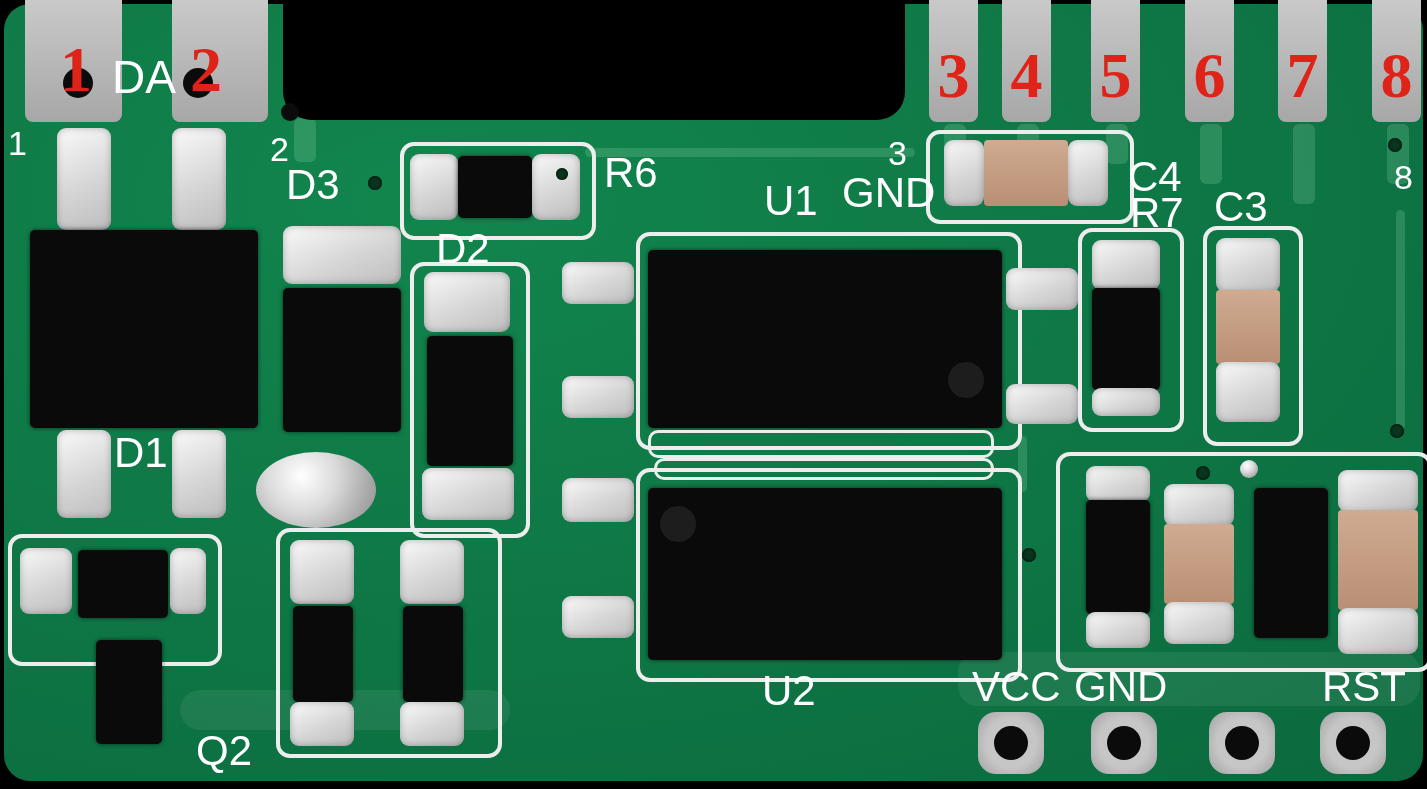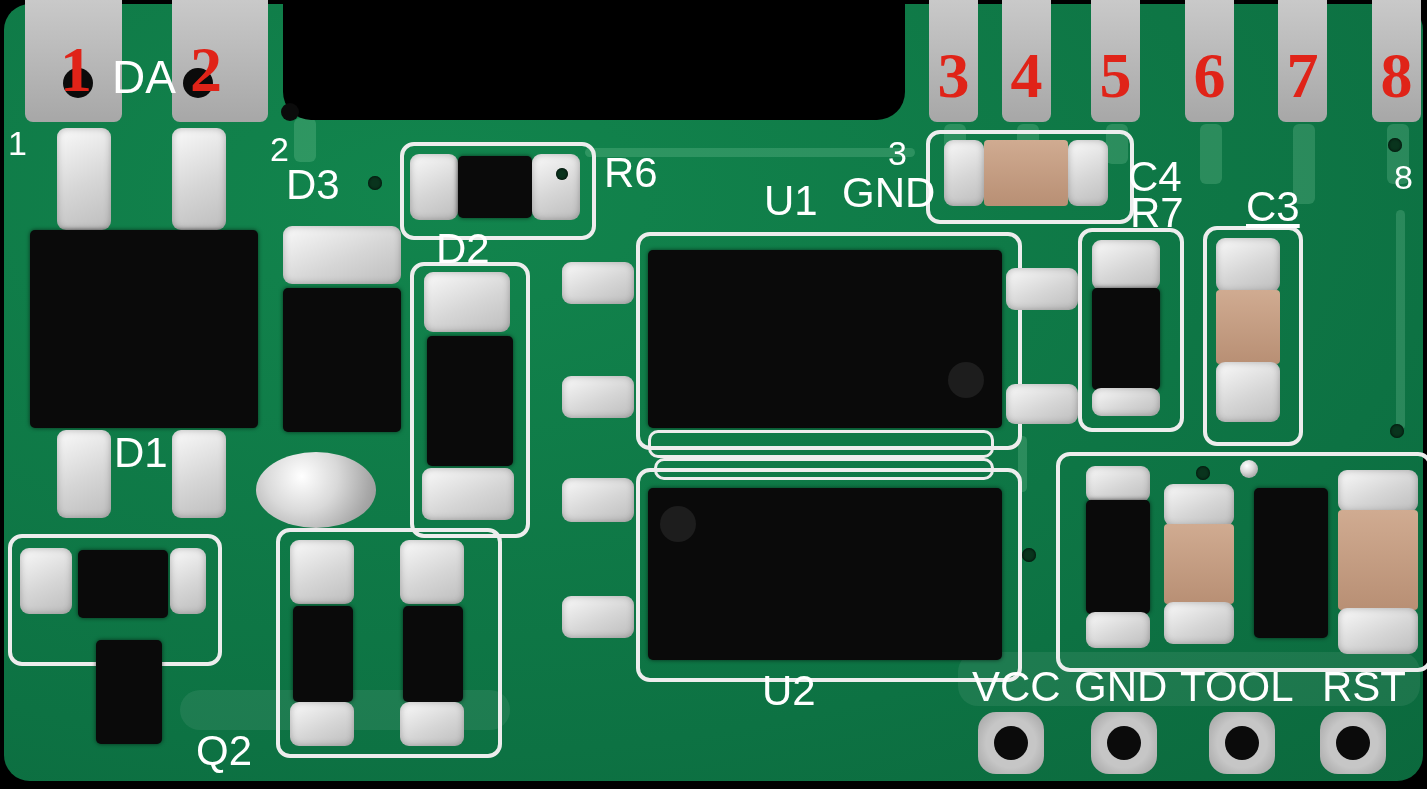--- a/index.html
+++ b/index.html
@@ -172,23 +172,22 @@
   <div class="lbl sm" style="left:888px;top:136px;">3</div>
   <div class="lbl sm" style="left:1394px;top:160px;">8</div>
 
   <div class="lbl" style="left:286px;top:164px;">D3</div>
   <div class="lbl" style="left:604px;top:152px;">R6</div>
   <div class="lbl" style="left:436px;top:228px;">D2</div>
   <div class="lbl" style="left:764px;top:180px;">U1</div>
   <div class="lbl" style="left:842px;top:172px;">GND</div>
   <div class="lbl" style="left:1128px;top:156px;">C4</div>
   <div class="lbl" style="left:1130px;top:192px;">R7</div>
-  <div class="lbl" style="left:1246px;top:186px;text-decoration:underline;">C3</div>
+  <div class="lbl" style="left:1214px;top:186px;">C3</div>
   <div class="lbl" style="left:114px;top:432px;">D1</div>
   <div class="lbl" style="left:762px;top:670px;">U2</div>
   <div class="lbl" style="left:196px;top:730px;">Q2</div>
 
   <div class="lbl" style="left:972px;top:666px;">VCC</div>
   <div class="lbl" style="left:1074px;top:666px;">GND</div>
-  <div class="lbl" style="left:1180px;top:666px;">TOOL</div>
   <div class="lbl" style="left:1322px;top:666px;">RST</div>
 
 </div>
 
 </body></html>

